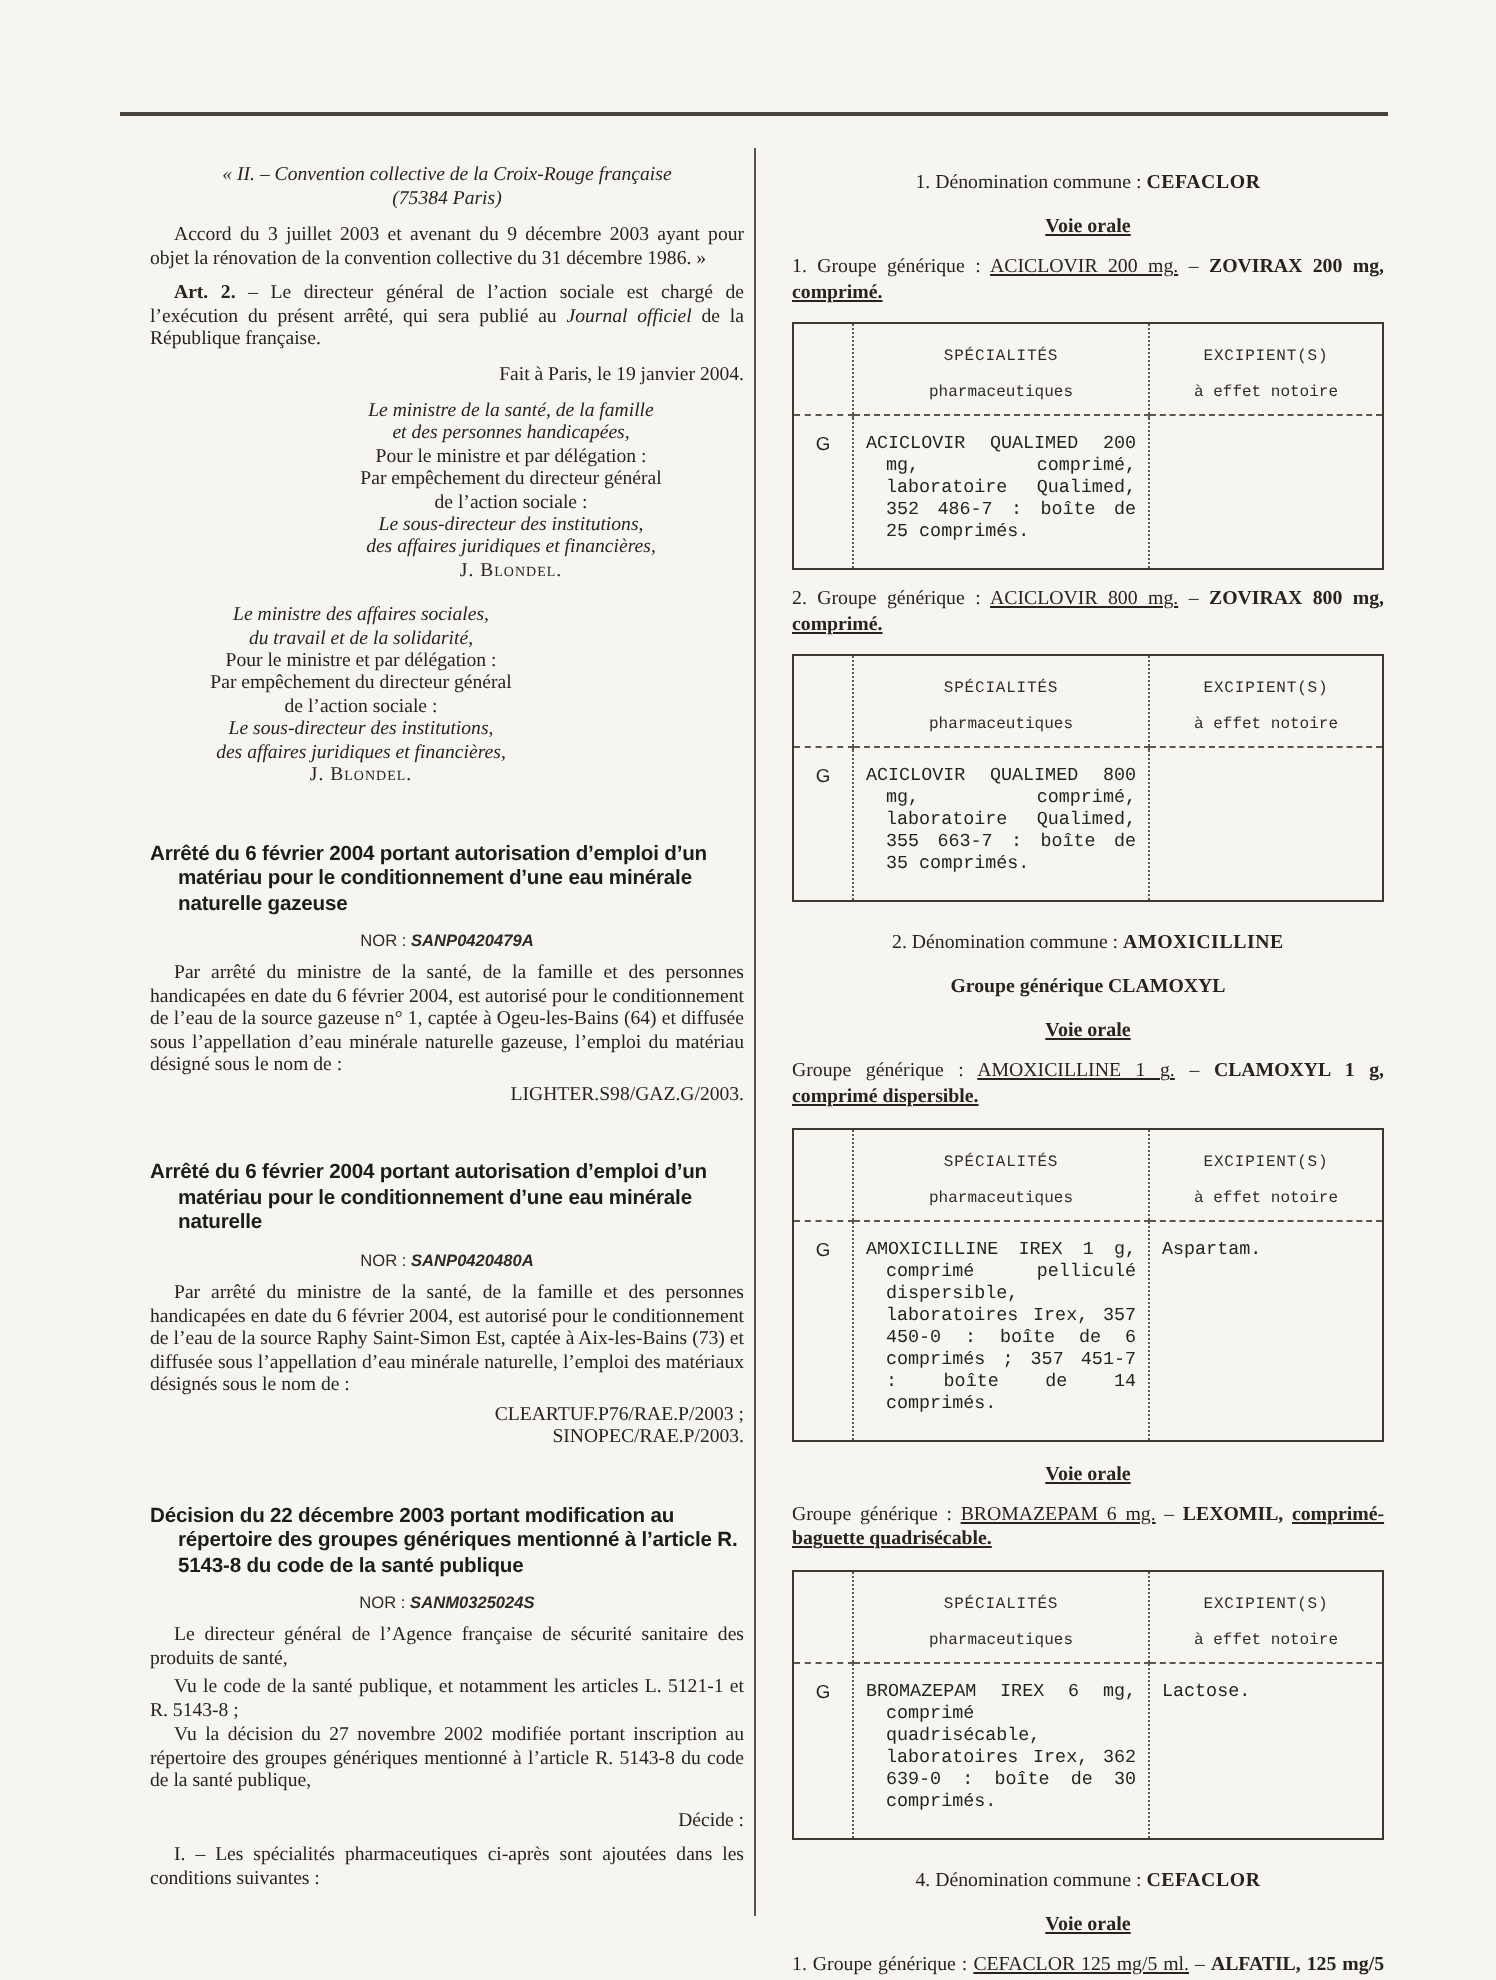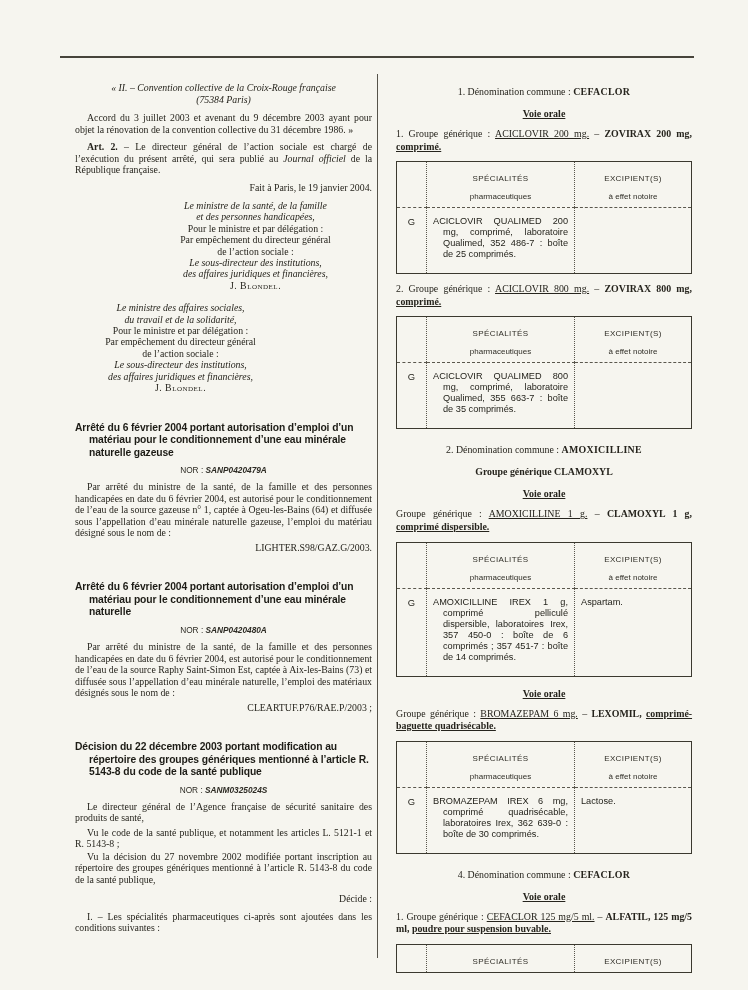--- a/index.html
+++ b/index.html
@@ -48,21 +48,21 @@
   .voie{font-size:10px;font-weight:bold;text-decoration:underline;margin:11px 0 0;}
   .gline{font-size:9.9px;line-height:12.6px;margin:9px 0 0;text-align:justify;}
   .u{text-decoration:underline;}
   
   .jtable{width:100%;border-collapse:collapse;margin-top:8px;table-layout:fixed;
           font-family:"Liberation Sans",sans-serif;border:1.5px solid #3b392f;}
   .c-g{width:30px;}
   .c-spec{width:148px;}
   .jtable th{border-bottom:1px dashed #5a574d;padding:5px 4px 4px;font-weight:normal;
              text-align:center;vertical-align:top;}
-  .jtable th+th,.jtable td+td{border-left:1px dotted #5a574d;}
+  .jtable th+th,.jtable td+td{border-left:1px dotted #5a574d;font-family:Liberation Mono, monospace;}
   .thcap{font-size:8px;letter-spacing:.4px;color:#2f2d26;}
   .thsub{font-size:8px;color:#2f2d26;}
   .jtable td{vertical-align:top;padding:8px 6px 13px;}
   .td-g{text-align:center;font-size:9.4px;padding-top:11px;color:#24231c;}
   .hangspec{font-size:9.2px;line-height:11px;padding-left:10px;text-indent:-10px;
             text-align:justify;color:#24231c;}
   .td-exc{font-size:9.2px;line-height:11px;color:#24231c;}
 </style>
 </head>
 <body>
@@ -117,20 +117,21 @@
       <p class="body ind just">Par arrêté du ministre de la santé, de la famille et des personnes handicapées en date du 6 février 2004, est autorisé pour le conditionnement de l’eau de la source gazeuse n° 1, captée à Ogeu-les-Bains (64) et diffusée sous l’appellation d’eau minérale naturelle gazeuse, l’emploi du matériau désigné sous le nom de :</p>
       <p class="body refline">LIGHTER.S98/GAZ.G/2003.</p>
 
       <h2 class="heading">Arrêté du 6 février 2004 portant autorisation d’emploi d’un matériau pour le conditionnement d’une eau minérale naturelle</h2>
       <p class="nor center">
         <span>NOR :</span>
         <i class="norv">SANP0420480A</i>
       </p>
       <p class="body ind just">Par arrêté du ministre de la santé, de la famille et des personnes handicapées en date du 6 février 2004, est autorisé pour le conditionnement de l’eau de la source Raphy Saint-Simon Est, captée à Aix-les-Bains (73) et diffusée sous l’appellation d’eau minérale naturelle, l’emploi des matériaux désignés sous le nom de :</p>
       <p class="body refline">CLEARTUF.P76/RAE.P/2003 ;</p>
+      <p class="body refline" style="margin-top:0;">SINOPEC/RAE.P/2003.</p>
 
       <h2 class="heading">Décision du 22 décembre 2003 portant modification au répertoire des groupes génériques mentionné à l’article R. 5143-8 du code de la santé publique</h2>
       <p class="nor center">
         <span>NOR :</span>
         <i class="norv">SANM0325024S</i>
       </p>
       <p class="body ind just">Le directeur général de l’Agence française de sécurité sanitaire des produits de santé,</p>
       <p class="body ind just" style="margin-top:3px;">Vu le code de la santé publique, et notamment les articles L. 5121-1 et R. 5143-8 ;</p>
       <p class="body ind just" style="margin-top:1px;">Vu la décision du 27 novembre 2002 modifiée portant inscription au répertoire des groupes génériques mentionné à l’article R. 5143-8 du code de la santé publique,</p>
       <p class="body decide">Décide :</p>

